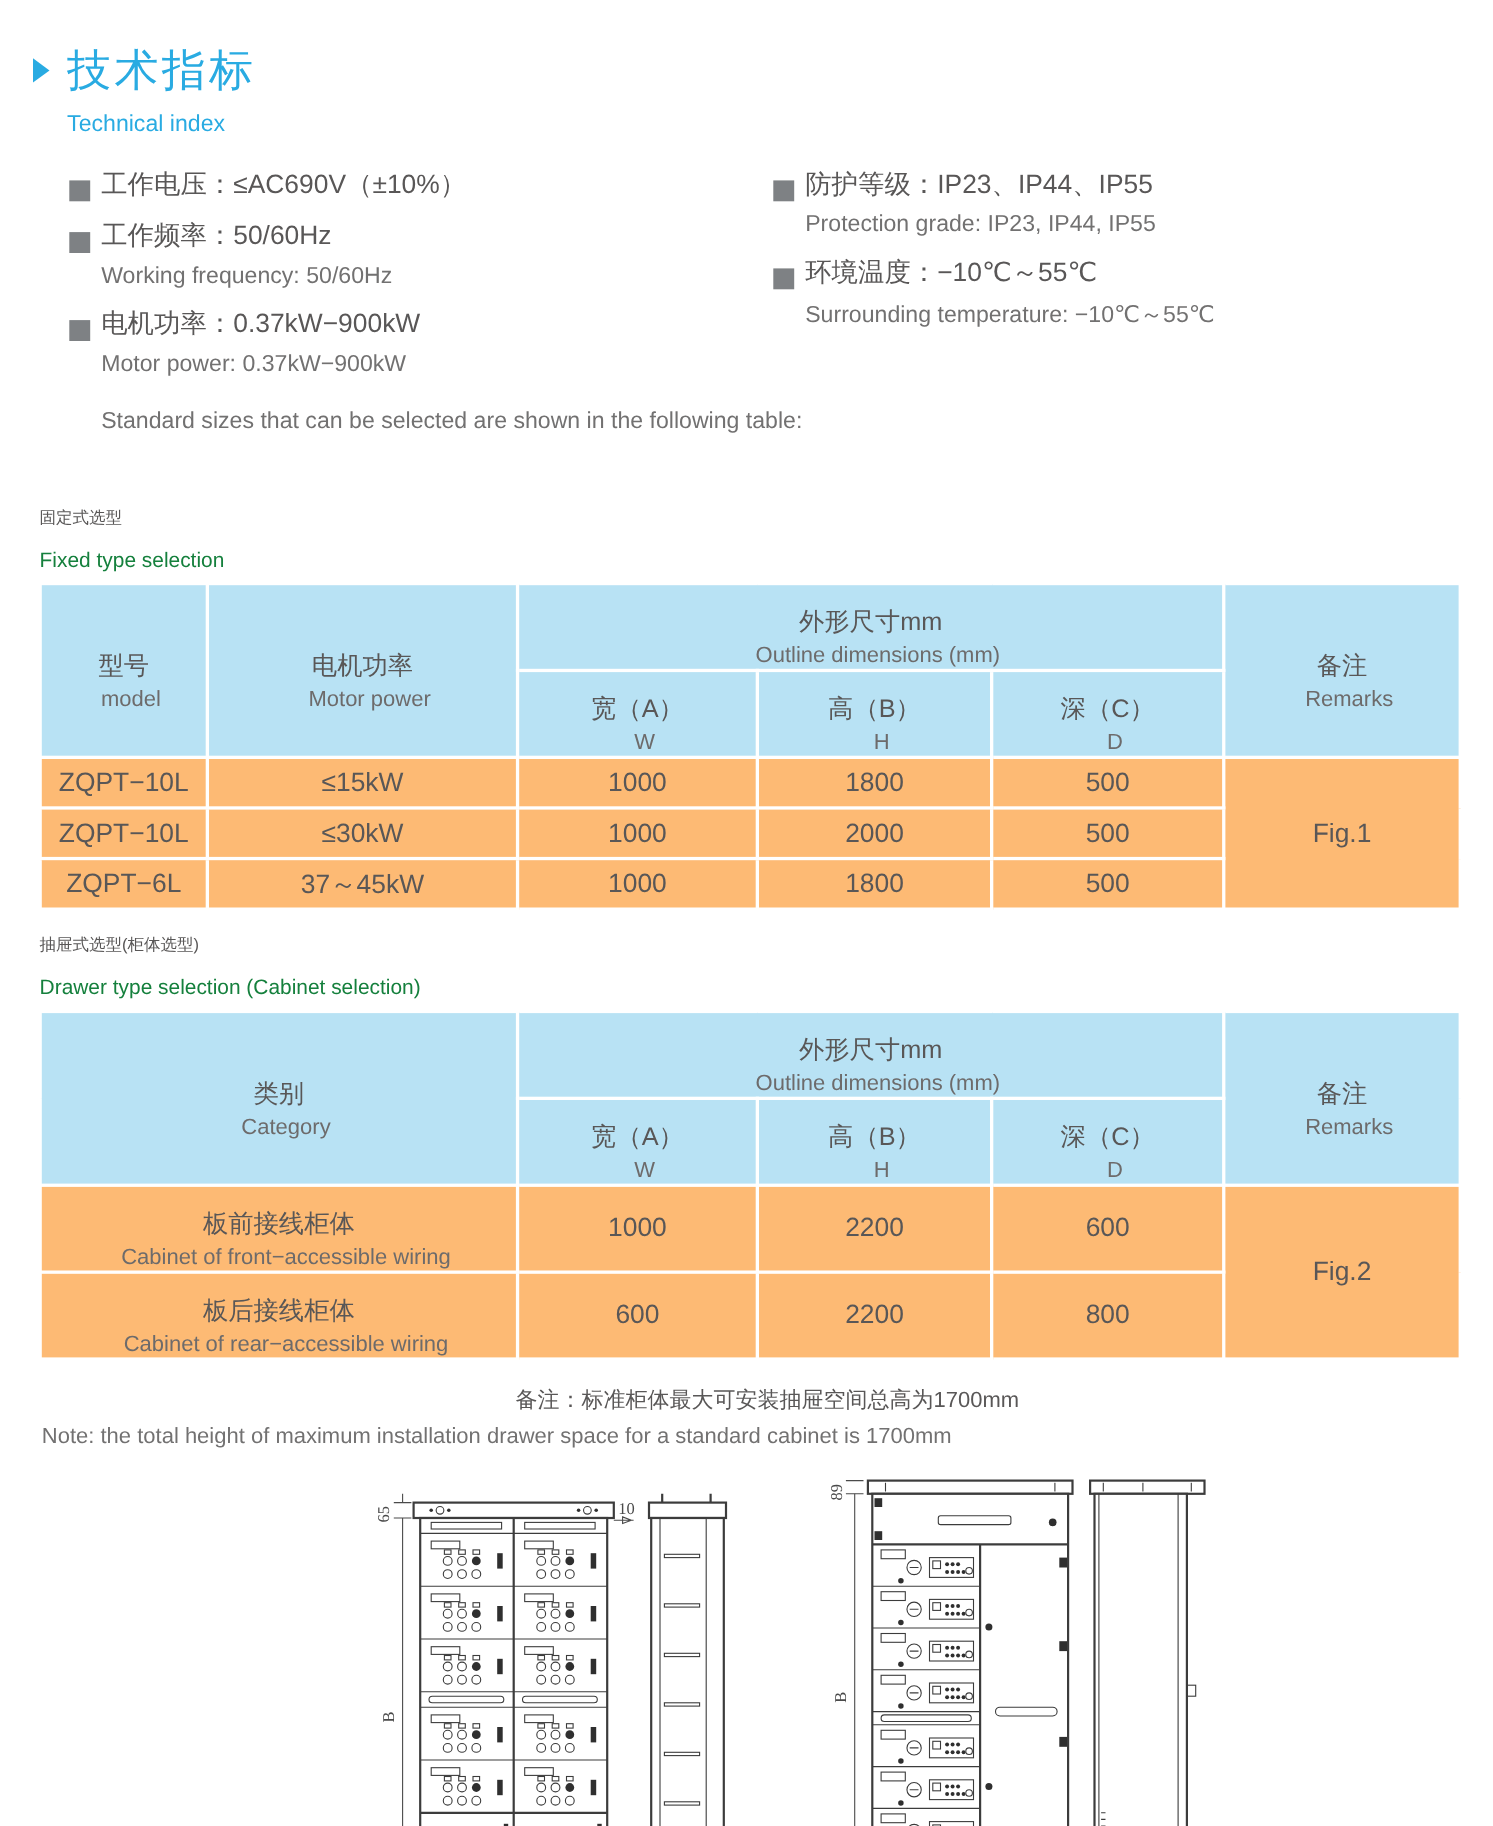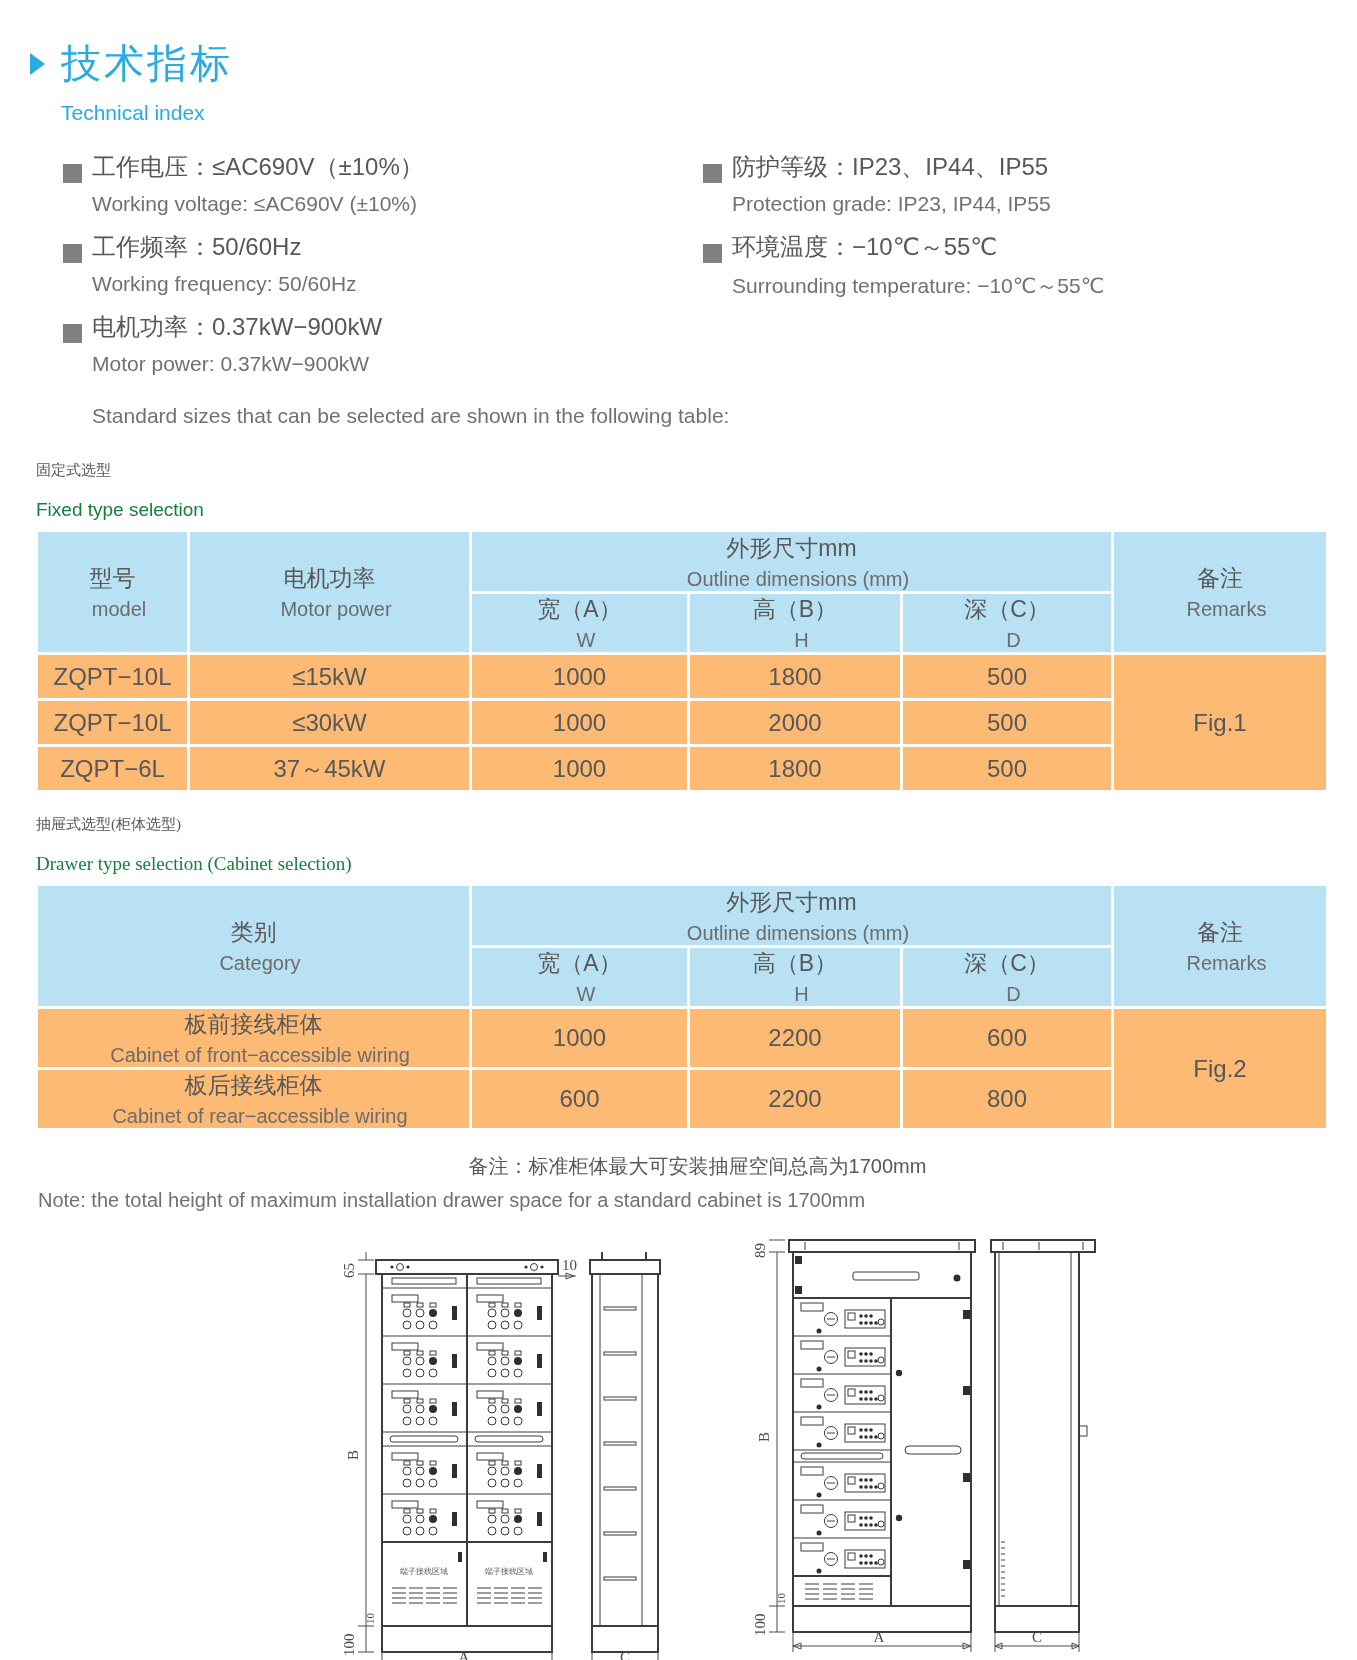--- a/index.html
+++ b/index.html
@@ -26,21 +26,21 @@
   
   .sec { margin:10px 0 8px 36px; }
   .sec-zh { font-size:15px; color:#595757; }
   .sec-en { font-size:19px; color:#15803d; margin-top:19px; }
 
   
   table { border-collapse:collapse; table-layout:fixed; width:1291px; margin:6px 0 0 35px; }
   td { border:3px solid #fff; text-align:center; vertical-align:middle; color:#595757; }
   td.hd { background:#b8e2f4; }
   td.bd { background:#fdba74; }
-  .czh { display:block; font-size:23px; color:#595757; }
+  .czh { display:block; font-size:23px; color:#595757;margin-top:18px; }
   .cen { display:block; font-size:20px; color:#6d6b6b; margin-top:4px;padding-left:13px; }
   .val { font-size:24px; }
   tr.hrow1 td { height:62px; }
   tr.hrow2 td { height:58px; }
   #t1 tr.brow td { height:46px; }
   #t2 tr.brow td { height:60px; }
 
   
   .note { margin:22px 0 0 38px; }
   .note-zh { font-size:20px; color:#595757;text-align:center; }
@@ -75,21 +75,20 @@
     <div class="title-en">Technical index</div>
   </div>
 
   <div class="specs">
     <div>
       <div class="spec-item">
         <div class="spec-zh">
             <span class="bullet"></span>
             <span>工作电压：≤AC690V（±10%）</span>
           </div>
-        <div class="spec-en">Working voltage: ≤AC690V (±10%)</div>
       </div>
       <div class="spec-item">
         <div class="spec-zh">
             <span class="bullet"></span>
             <span>工作频率：50/60Hz</span>
           </div>
         <div class="spec-en">Working frequency: 50/60Hz</div>
       </div>
       <div class="spec-item">
         <div class="spec-zh">
@@ -185,21 +184,21 @@
     <tr class="brow">
       <td class="bd val">ZQPT−6L</td>
       <td class="bd val">37～45kW</td>
       <td class="bd val">1000</td>
       <td class="bd val">1800</td>
       <td class="bd val">500</td>
     </tr>
   </tbody>
     </table>
 
-  <div class="sec" style="margin-top:22px;font-family:Liberation Serif, serif;">
+  <div class="sec" style="margin-top:22px;">
     <div class="sec-zh">抽屉式选型(柜体选型)</div>
     <div class="sec-en">Drawer type selection (Cabinet selection)</div>
   </div>
 
   <table id="t2">
     <colgroup>
         <col style="width:434px">
         <col style="width:218px">
         <col style="width:213px">
         <col style="width:211px">

